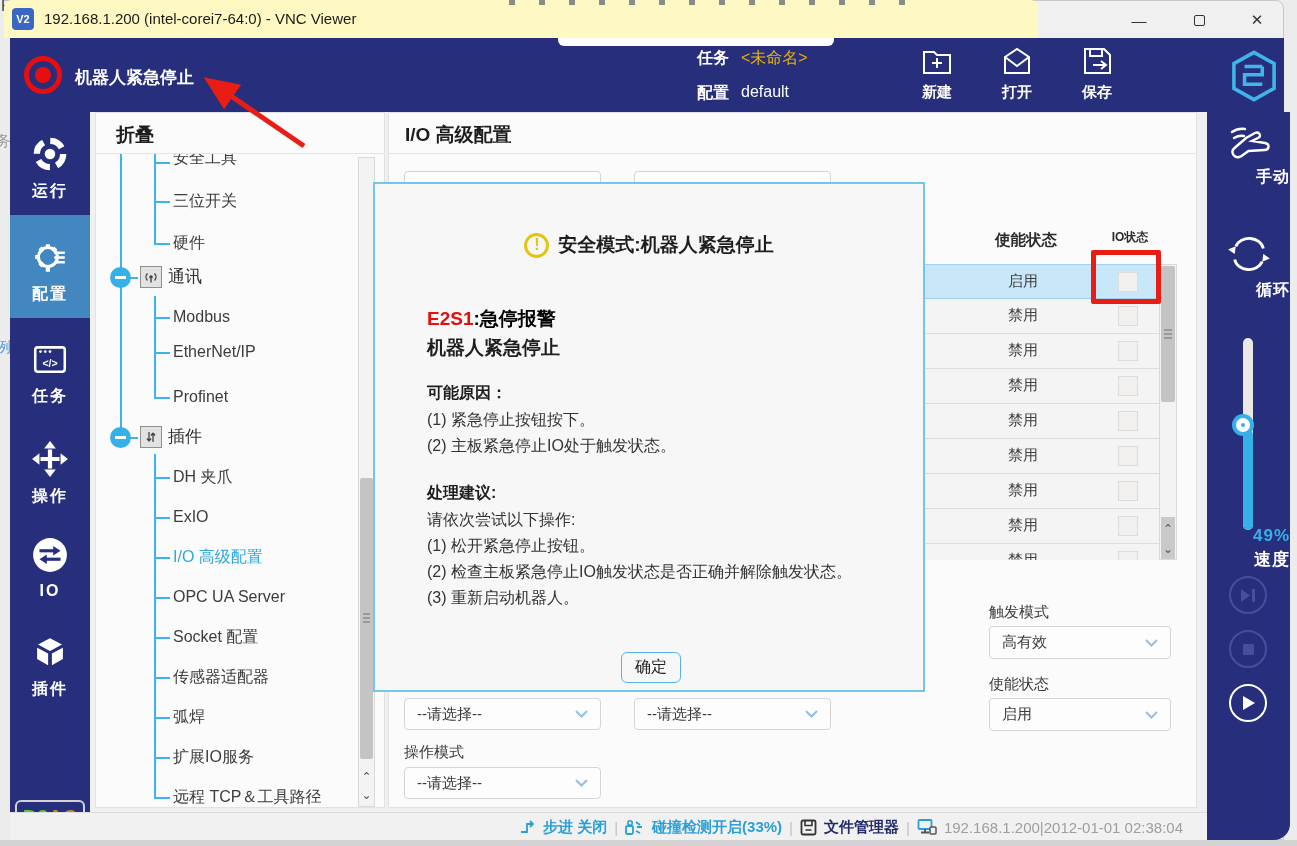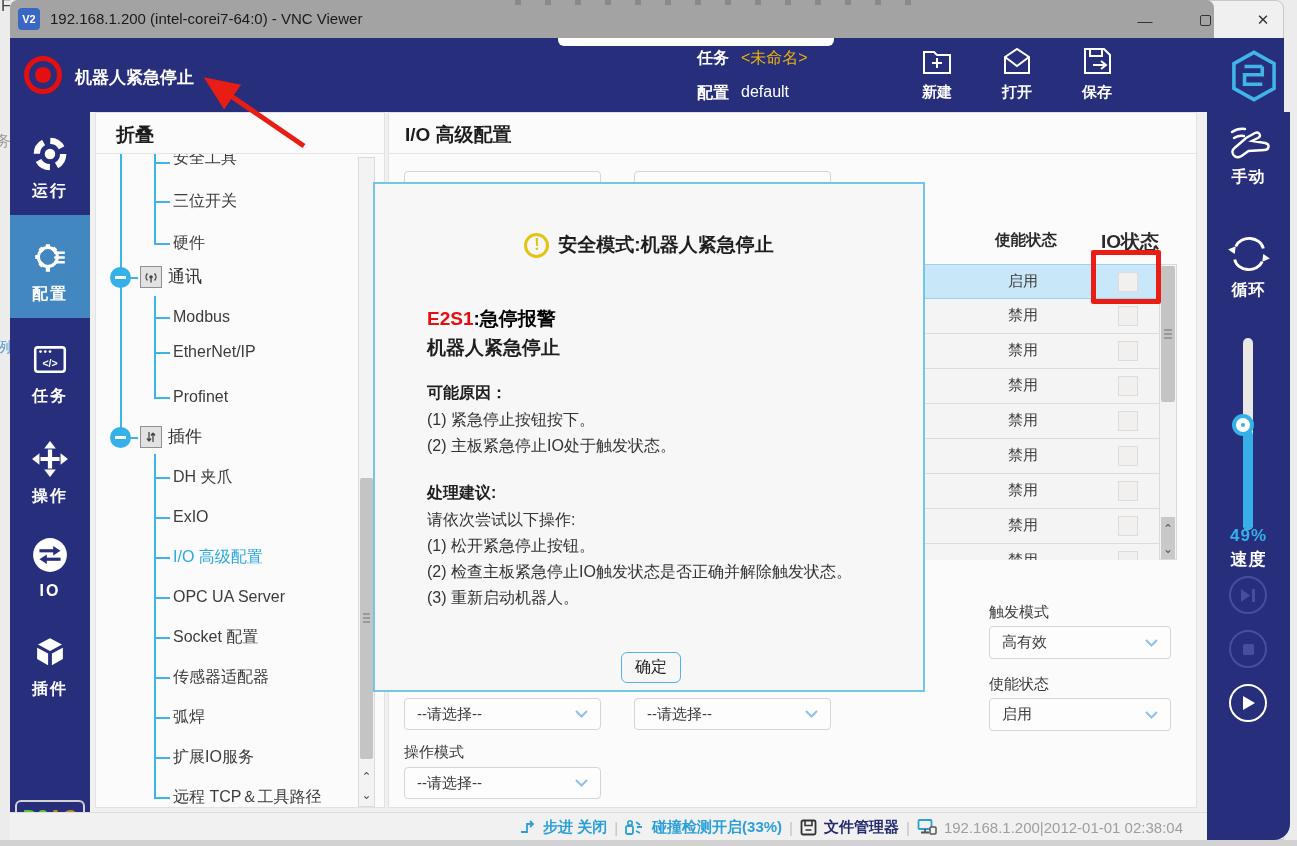--- a/index.html
+++ b/index.html
@@ -18,21 +18,21 @@
 .tlabel{position:absolute;font-size:16px;color:#3c3c3c;white-space:nowrap;line-height:22px}
 .tparent{font-size:17px;color:#2e2e2e}
 .tsel{color:#2ba9e0}
 .dd{position:absolute;background:#fdfdfd;border:1px solid #d5d5d5;border-radius:4px;display:flex;align-items:center;justify-content:space-between;padding:4px 12px;font-size:15px;color:#3a3a3a}
 .lbl{position:absolute;font-size:15px;color:#3a3a3a;white-space:nowrap}
 .trow{position:absolute;left:0;width:766px;height:35px;border-bottom:1px solid #dcdcdc}
 .trow .st{position:absolute;left:570;width:120px;top:7px;text-align:center;font-size:15px;color:#3f3f3f}
 .cb{position:absolute;left:725px;top:7px;width:20px;height:20px;background:#f1f0ee;border:1px solid #dcdcdc}
 .sbitem{position:absolute;left:0;width:80px;text-align:center;color:#fff;cursor:pointer}
 .sbitem .cap{font-size:16px;font-weight:bold;letter-spacing:2px;margin-top:5px}
-.rlabel{position:absolute;width:83px;text-align:center;color:#fff;font-weight:bold;font-size:16px;letter-spacing:1px}
+.rlabel{position:absolute;width:83px;text-align:right;color:#fff;font-weight:bold;font-size:16px;letter-spacing:1px}
 .cbtn{position:absolute;left:1229px;width:38px;height:38px;border-radius:50%;border:2.5px solid #454f9e;display:flex;align-items:center;justify-content:center;cursor:pointer}
 .sep{color:#c2c2c2}
 .winbtn{position:absolute;top:6px;width:46px;height:28px;display:flex;align-items:center;justify-content:center;font-size:15px;color:#333;cursor:pointer}
 .tbbtn{position:absolute;width:70px;text-align:center;color:#fff;cursor:pointer}
 .tbbtn .cap{font-size:15px;margin-top:3px;font-weight:bold}
 .scroll{position:absolute;background:#f3f3f3;border:1px solid #dadada}
 .thumb{position:absolute;background:#c4c4c4;border-radius:2px}
 .grip{position:absolute;left:3px;right:3px;height:1.5px;background:#9a9a9a}
 .chevbtn{position:absolute;left:1px;right:1px;height:19px;display:flex;align-items:center;justify-content:center;color:#555;font-size:12px;cursor:pointer}
 .dlgline{position:absolute;left:52px;font-size:16px;color:#333;white-space:nowrap}
@@ -42,21 +42,21 @@
 <body>
 
 <div class="screen">
 
   <span class="abs" style="left:1px;top:-3px;font-size:16px;color:#444">F</span>
   <span class="abs" style="left:-4px;top:132px;font-size:15px;color:#9a9a9a">务</span>
   <span class="abs" style="left:-4px;top:338px;font-size:15px;color:#5b9bd5">例</span>
 
   <div class="abs" style="left:10px;top:0;width:1274px;height:840px;background:#f0f0f0;border:1px solid #c9c9c9;border-radius:8px 8px 0 0"></div>
 
-  <div class="abs" style="left:10px;top:0;width:1204px;height:38px;background:#a3a3a3;border-radius:8px 8px 0 0">
+  <div class="abs" style="left:4px;top:0;width:1034px;height:38px;background:#fef9c3;border-radius:8px 8px 0 0">
 
     <div class="abs" style="left:505px;top:0;width:400px;height:5px;background:repeating-linear-gradient(90deg,#8a8a8a 0 6px,transparent 6px 30px)"></div>
     <div class="abs" style="left:8px;top:8px;width:22px;height:22px;background:#3a66c4;border-radius:4px;color:#fff;font-weight:bold;font-size:11px;display:flex;align-items:center;justify-content:center">V2</div>
     <span class="abs" style="left:40px;top:10px;font-size:15px;color:#1a1a1a">192.168.1.200 (intel-corei7-64:0) - VNC Viewer</span>
     <div class="winbtn" style="left:1112px">—</div>
     <div class="winbtn" style="left:1172px">
         <span style="display:block;width:11px;height:11px;border:1.6px solid #333;border-radius:2px"></span>
       </div>
     <div class="winbtn" style="left:1230px">✕</div>
   </div>
@@ -277,21 +277,21 @@
     </div>
 
     <div class="dd" style="left:15px;top:58px;width:197px;height:32px">
         <span></span>
       </div>
     <div class="dd" style="left:245px;top:58px;width:197px;height:32px">
         <span></span>
       </div>
 
     <span class="abs" style="left:582px;top:117px;width:110px;text-align:center;font-weight:bold;font-size:15.5px;color:#2b2b2b">使能状态</span>
-    <span class="abs" style="left:705px;top:116px;width:72px;text-align:center;font-weight:bold;font-size:19px;color:#2b2b2b">IO状态</span>
+    <span class="abs" style="left:705px;top:116px;width:72px;text-align:center;font-weight:bold;font-size:12px;color:#2b2b2b">IO状态</span>
 
     <div class="abs" style="left:4px;top:151px;width:766px;height:296px;background:#f4f4f4;overflow:hidden">
       <div class="trow" style="top:0;background:#c8e7f8;border-top:1px solid #9fd0ec;border-bottom:1px solid #9fd0ec">
         <span class="st" style="left:570px">启用</span>
           <span class="cb"></span>
       </div>
       <div class="trow" style="top:35px">
           <span class="st" style="left:570px">禁用</span>
           <span class="cb"></span>
         </div>

